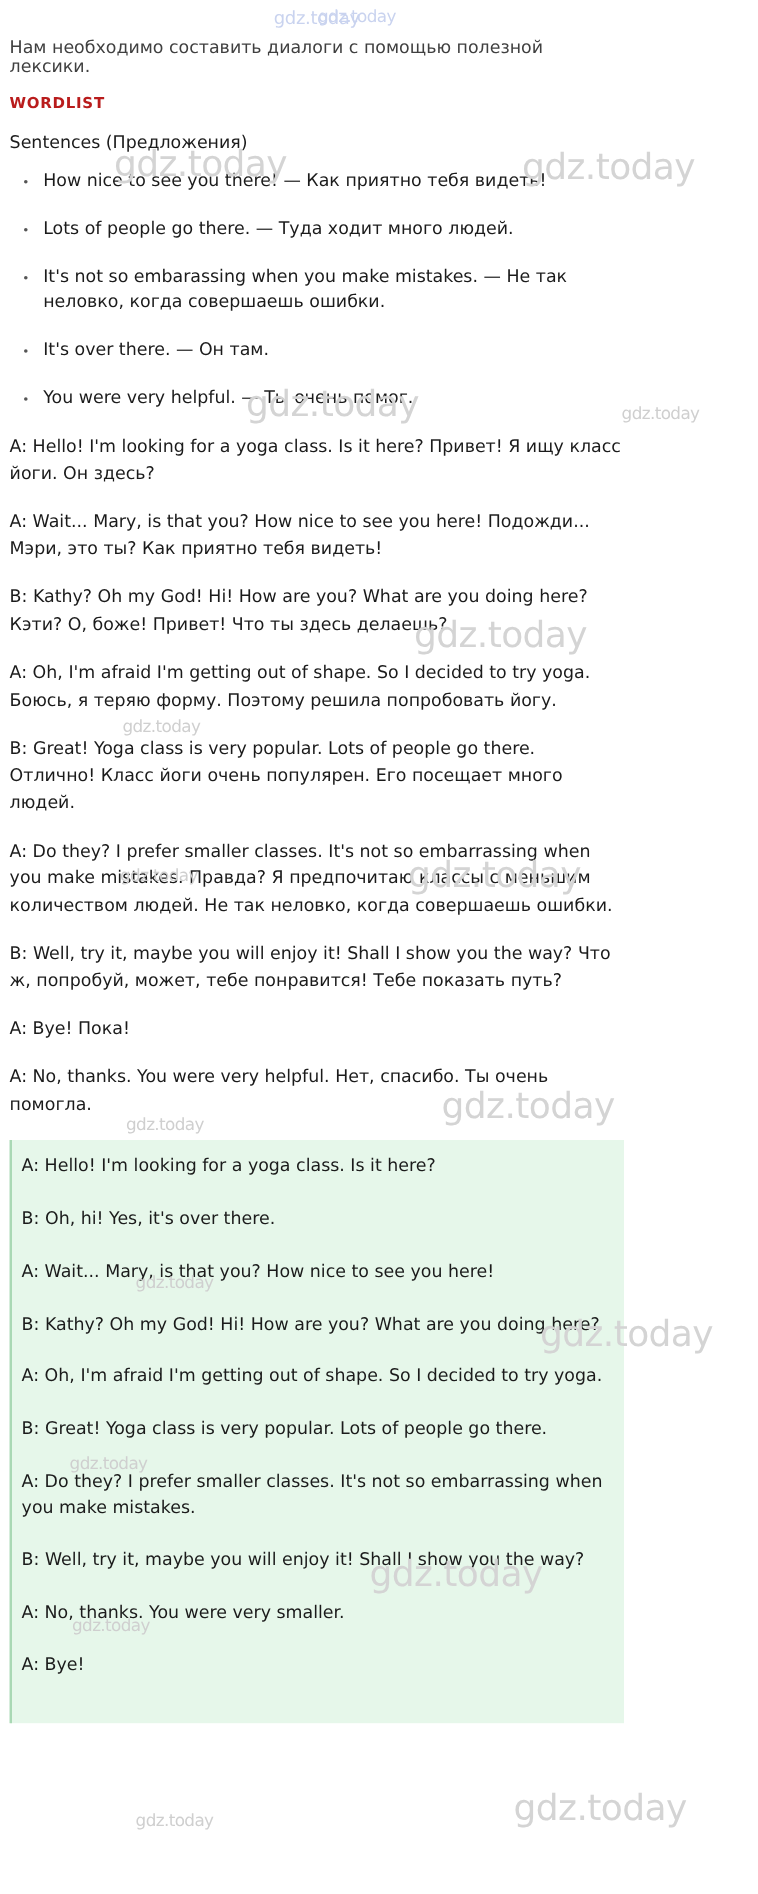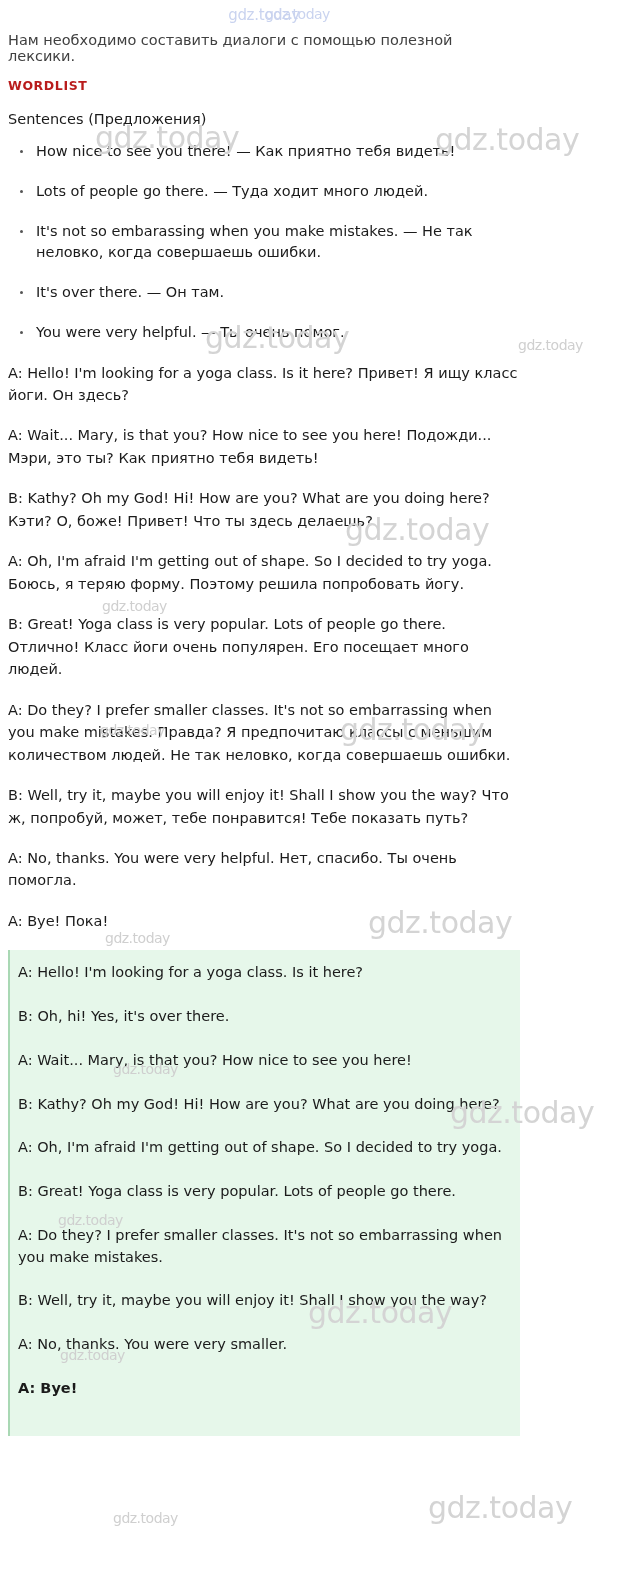--- a/index.html
+++ b/index.html
@@ -91,21 +91,20 @@
     border-left: 2px solid #a9d8b4;
   }
   .answer-block p {
     margin: 0 0 22px 0;
     font-size: 14.5px;
     line-height: 1.5;
     color: #1b1b1b;
   }
   .answer-block p:last-child {
     margin-bottom: 16px;
-    font-weight: bold;
   }
   
   .wm {
     position: absolute;
     color: #d8d8d8;
     font-family: "DejaVu Sans", sans-serif;
     letter-spacing: -0.5px;
     pointer-events: none;
     z-index: 5;
     white-space: nowrap;
@@ -146,22 +145,22 @@
     </ul>
 
     <div class="dialog-block">
       <p>A: Hello! I'm looking for a yoga class. Is it here? Привет! Я ищу класс йоги. Он здесь?</p>
       <p>A: Wait... Mary, is that you? How nice to see you here! Подожди... Мэри, это ты? Как приятно тебя видеть!</p>
       <p>B: Kathy? Oh my God! Hi! How are you? What are you doing here? Кэти? О, боже! Привет! Что ты здесь делаешь?</p>
       <p>A: Oh, I'm afraid I'm getting out of shape. So I decided to try yoga. Боюсь, я теряю форму. Поэтому решила попробовать йогу.</p>
       <p>B: Great! Yoga class is very popular. Lots of people go there. Отлично! Класс йоги очень популярен. Его посещает много людей.</p>
       <p>A: Do they? I prefer smaller classes. It's not so embarrassing when you make mistakes. Правда? Я предпочитаю классы с меньшим количеством людей. Не так неловко, когда совершаешь ошибки.</p>
       <p>B: Well, try it, maybe you will enjoy it! Shall I show you the way? Что ж, попробуй, может, тебе понравится! Тебе показать путь?</p>
+      <p>A: Bye! Пока!</p>
       <p>A: No, thanks. You were very helpful. Нет, спасибо. Ты очень помогла.</p>
-      <p>A: Bye! Пока!</p>
     </div>
 
     <div class="answer-block">
       <p>A: Hello! I'm looking for a yoga class. Is it here?</p>
       <p>B: Oh, hi! Yes, it's over there.</p>
       <p>A: Wait... Mary, is that you? How nice to see you here!</p>
       <p>B: Kathy? Oh my God! Hi! How are you? What are you doing here?</p>
       <p>A: Oh, I'm afraid I'm getting out of shape. So I decided to try yoga.</p>
       <p>B: Great! Yoga class is very popular. Lots of people go there.</p>
       <p>A: Do they? I prefer smaller classes. It's not so embarrassing when you make mistakes.</p>

